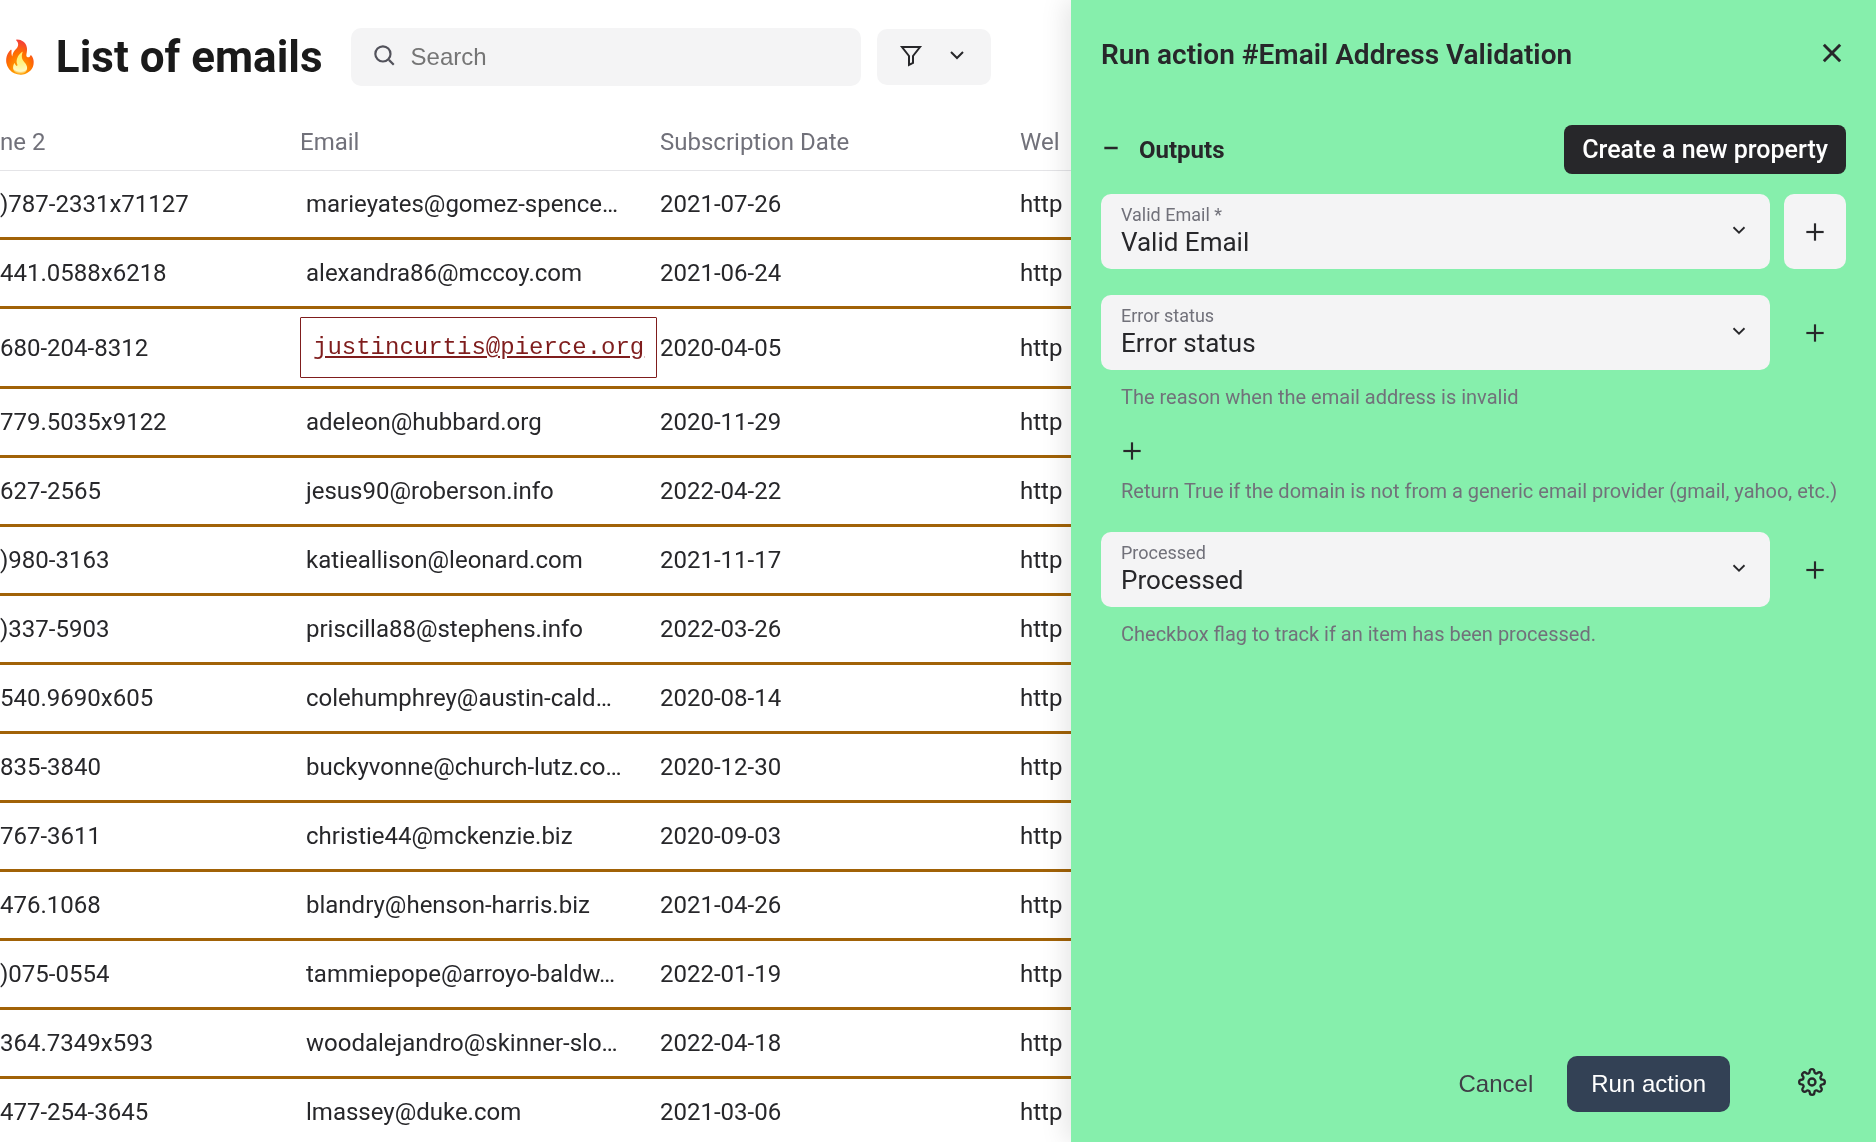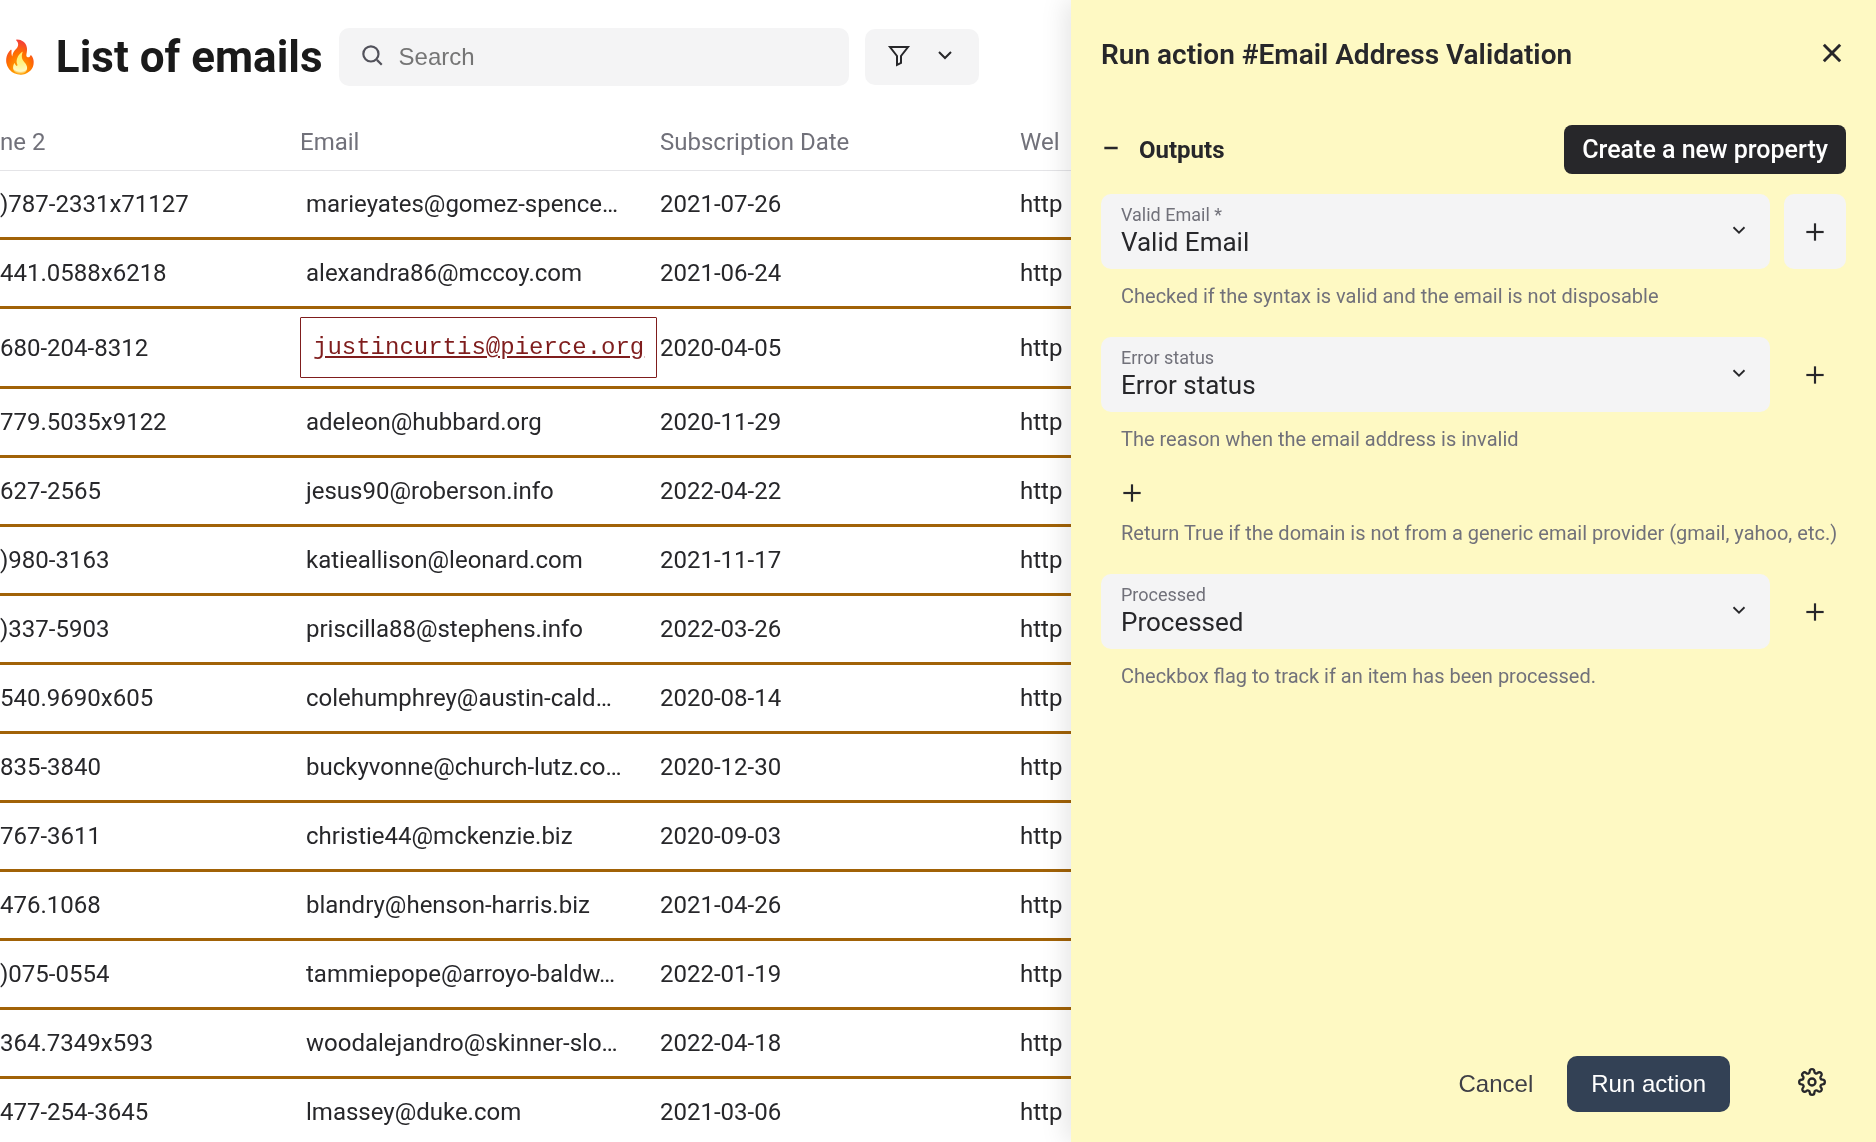--- a/index.html
+++ b/index.html
@@ -24,20 +24,21 @@
       gap: 16px;
     }
     .flame-icon {
       font-size: 32px;
       margin-left: 0;
     }
     .page-title {
       font-size: 44px;
       font-weight: 700;
       color: #1a1a1a;
+      margin-right: 12px;
     }
     .search-box {
       display: flex;
       align-items: center;
       background: #f4f4f5;
       border-radius: 10px;
       padding: 14px 20px;
       width: 510px;
       gap: 14px;
     }
@@ -90,21 +91,21 @@
     }
     .table-body td.col-email { padding-left: 6px; }
 
     
     .panel {
       position: absolute;
       top: 0;
       right: 0;
       width: 805px;
       height: 100%;
-      background: #fef9c3;
+      background: #86efac;
       box-shadow: -6px 0 24px rgba(0,0,0,0.1);
       display: flex;
       flex-direction: column;
       padding: 38px 30px 30px 30px;
     }
     .panel-header {
       display: flex;
       align-items: center;
       justify-content: space-between;
       margin-bottom: 54px;
@@ -384,21 +385,20 @@
                 <polyline points="6 9 12 15 18 9"></polyline>
               </svg></span>
           </div>
           <div class="add-btn first">
             <svg viewBox="0 0 24 24" fill="none" stroke="#27272a" stroke-width="2">
               <line x1="12" y1="4" x2="12" y2="20"></line>
               <line x1="4" y1="12" x2="20" y2="12"></line>
             </svg>
           </div>
         </div>
-        <div class="output-desc">Checked if the syntax is valid and the email is not disposable</div>
       </div>
       <div class="output-block">
         <div class="output-row">
           <div class="output-select">
             <div class="output-select-label">Error status</div>
             <div class="output-select-value">Error status</div>
             <span class="chev"><svg viewBox="0 0 24 24" fill="none" stroke="#27272a" stroke-width="2">
                 <polyline points="6 9 12 15 18 9"></polyline>
               </svg></span>
           </div>

